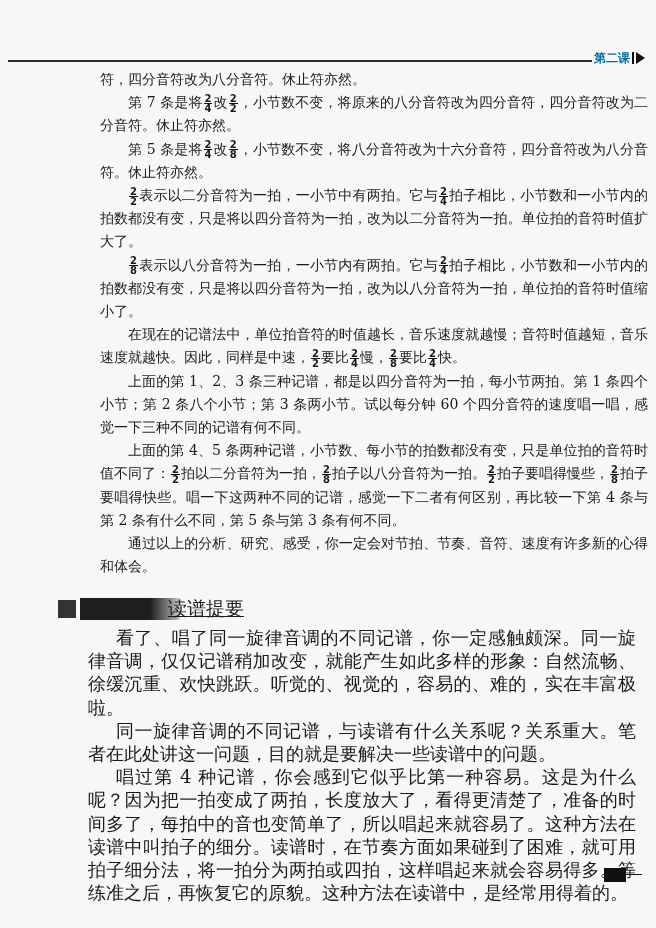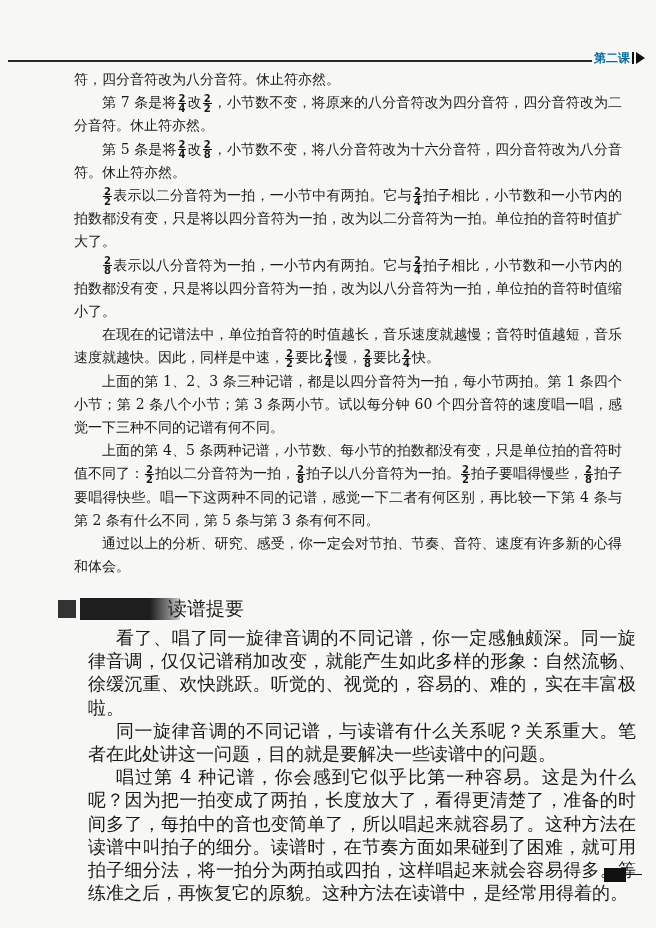--- a/index.html
+++ b/index.html
@@ -19,34 +19,34 @@
   }
   .header-bar {
     position:absolute; left:632px; top:52px; width:2px; height:12px; background:#111;
   }
   .header-arrow {
     position:absolute; left:636px; top:52px; width:0; height:0;
     border-top:6px solid transparent; border-bottom:6px solid transparent;
     border-left:9px solid #111;
   }
   .content {
-    position:absolute; left:74px; top:68px; width:548px;
+    position:absolute; left:100px; top:68px; width:548px;
     font-size:14px; line-height:23.2px; text-align:justify;
   }
   .p { margin:0; }
   .indent { text-indent:28px; }
   .frac {
     display:inline-block; vertical-align:middle; text-align:center;
     font-family:"DejaVu Sans", sans-serif; font-weight:bold;
     font-size:10px; line-height:9px; margin:0 1px; text-indent:0;
   }
   .frac .num { display:block; border-bottom:1px solid #111; padding:0 1px; }
   .frac .den { display:block; padding:0 1px; }
   .section-head {
-    position:absolute; left:58px; top:597px; height:24px; display:flex; align-items:center;
+    position:absolute; left:58px; top:597px; height:24px; display:flex; align-items:center;text-decoration:underline;
   }
   .sec-block1 { width:18px; height:18px; background:#333; margin-right:4px; }
   .sec-block2 {
     width:100px; height:22px;
     background:linear-gradient(to right,#1e1e1e 0%,#1e1e1e 70%,#888 90%,#cfcfcf 100%);
   }
   .sec-title {
     font-family:"DejaVu Sans", sans-serif; font-size:19px; color:#222; margin-left:-12px;
   }
   .content2 {

